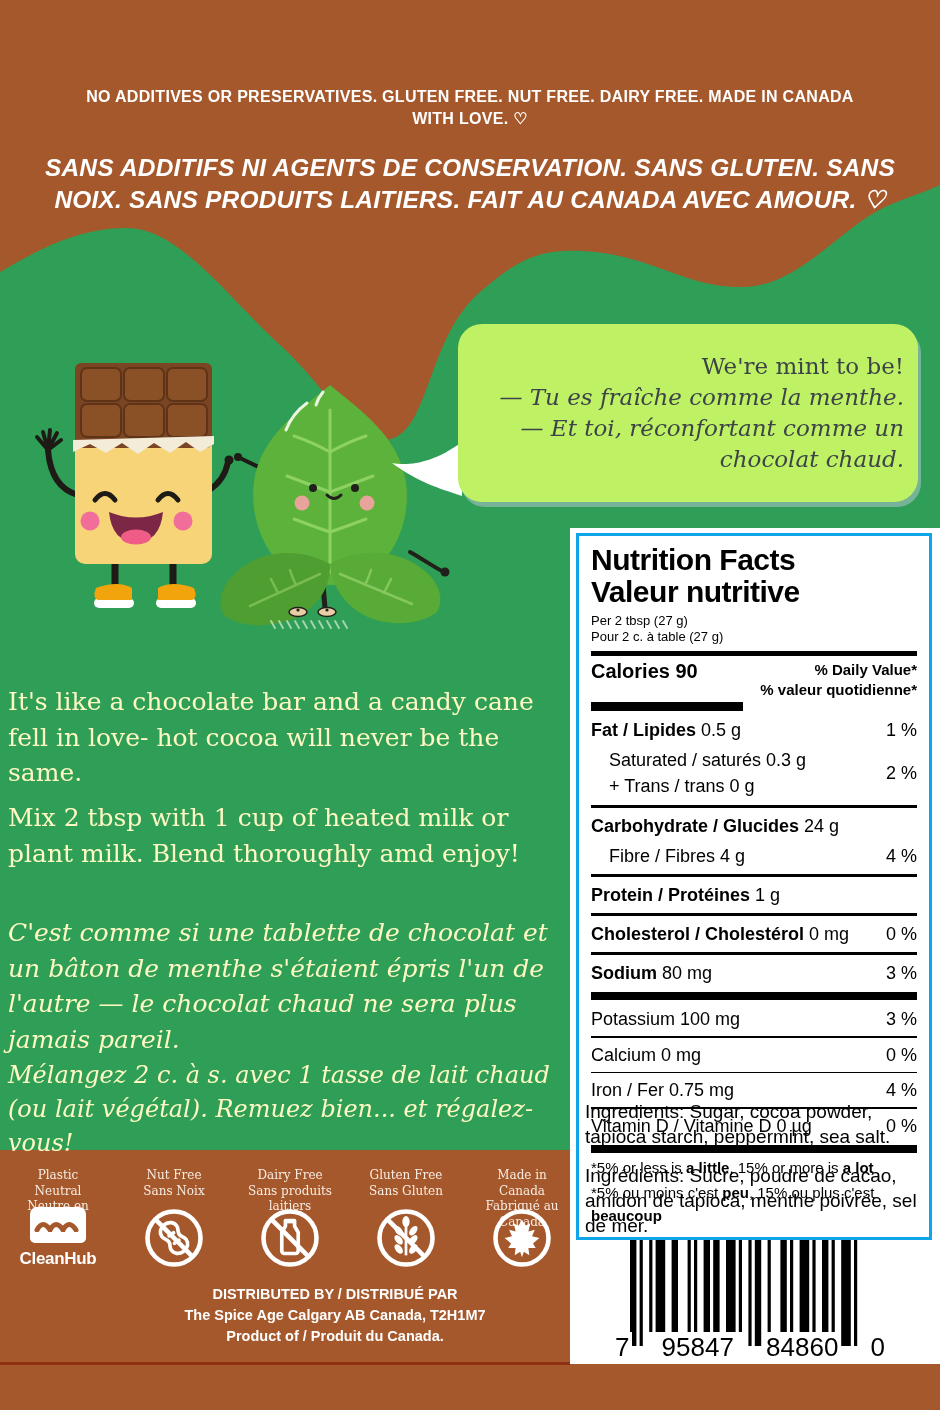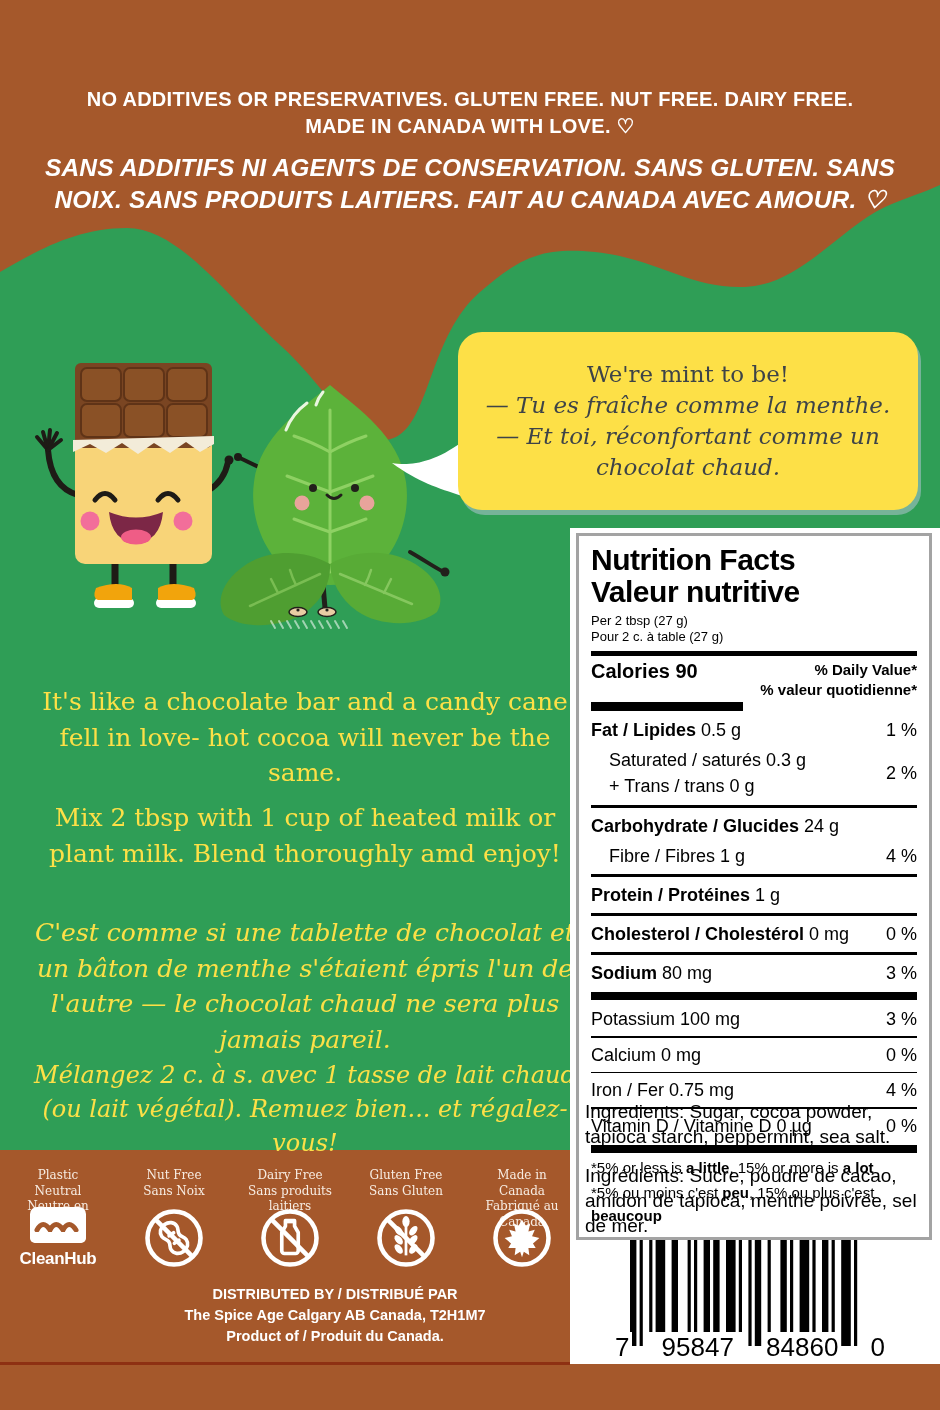--- a/index.html
+++ b/index.html
@@ -1,41 +1,41 @@
 <!DOCTYPE html>
 <html><head>
 <meta charset="utf-8">
 <style>
   html,body{margin:0;padding:0;background:#555;}
   #package{position:relative;width:940px;height:1410px;margin:0 auto;background:#a5582b;overflow:hidden;
            font-family:"Liberation Sans",sans-serif;}
   .abs{position:absolute;}
   
   .hdr{color:#fff;text-align:center;font-weight:bold;}
-  .hdr-en{left:75px;top:86px;width:790px;font-size:20px;line-height:1.35;letter-spacing:.3px;}
+  .hdr-en{left:75px;top:86px;width:790px;font-size:16px;line-height:1.35;letter-spacing:.3px;}
   .hdr-fr{left:30px;top:152px;width:880px;font-size:24.5px;line-height:1.3;font-style:italic;letter-spacing:.2px;}
   
   .green-field{left:0;top:150px;width:940px;height:1000px;background:#2f9e56;}
   .wave{left:0;top:0;width:940px;height:460px;}
   
-  .bubble{left:458px;top:332px;width:460px;height:178px;background:#fde047;border-radius:24px;
+  .bubble{left:458px;top:324px;width:460px;height:178px;background:#bef264;border-radius:24px;
           box-shadow:3px 5px 0 rgba(176,196,210,.55);color:#3d4348;
-          font-family:"DejaVu Serif",serif;font-size:23px;line-height:1.35;text-align:center;
+          font-family:"DejaVu Serif",serif;font-size:23px;line-height:1.35;text-align:right;
           display:flex;flex-direction:column;justify-content:center;padding:6px 14px;box-sizing:border-box;}
   .bubble .it{font-style:italic;}
   .bubble-tail{left:390px;top:440px;width:74px;height:60px;}
   
-  .gcopy{color:#fde047;text-align:center;font-family:"DejaVu Serif",serif;margin-left:21px;}
+  .gcopy{color:#fef9c3;font-family:"DejaVu Serif",serif;}
   .g-en1{left:8px;top:684px;width:552px;font-size:25px;line-height:1.42;}
   .g-en2{left:8px;top:800px;width:552px;font-size:25px;line-height:1.42;}
   .g-fr1{left:8px;top:915px;width:552px;font-size:25px;line-height:1.42;font-style:italic;}
   .g-fr2{left:8px;top:1058px;width:552px;font-size:24px;line-height:1.42;font-style:italic;}
   
   .white-panel{left:570px;top:528px;width:370px;height:836px;background:#fff;}
-  .nfb{left:576px;top:533px;width:356px;border:3px solid #a3a3a3;background:#fff;box-sizing:border-box;
+  .nfb{left:576px;top:533px;width:356px;border:3px solid #0ea5e9;background:#fff;box-sizing:border-box;
        padding:8px 12px 10px 12px;color:#000;}
   .nfb .title{font-size:30px;font-weight:bold;line-height:1.08;letter-spacing:-.5px;}
   .nfb .serving{font-size:13px;line-height:1.25;margin-top:4px;}
   .rule-serving{height:5px;background:#000;margin:6px 0 4px 0;}
   .cal-row{display:flex;justify-content:space-between;align-items:flex-start;margin-top:2px;}
   .cal-label{font-size:20px;font-weight:bold;text-align:right;}
   .dv-head{font-size:15px;font-weight:bold;text-align:right;line-height:1.3;}
   .cal-bar{width:152px;height:9px;background:#000;margin:3px 0 4px 0;}
   .nrow{display:flex;justify-content:space-between;align-items:center;font-size:18px;line-height:1.45;padding:2px 0;}
   .nrow .lft{flex:1;}
@@ -222,21 +222,21 @@
             <div>+ Trans / trans 0 g</div>
           </div>
           <div>2 %</div>
         </div>
         <div class="sep-med"></div>
         <div class="nrow">
           <div class="lft"><b>Carbohydrate / Glucides</b> 24 g</div>
           <div></div>
         </div>
         <div class="nrow ind">
-          <div class="lft">Fibre / Fibres 1 g</div>
+          <div class="lft">Fibre / Fibres 4 g</div>
           <div>4 %</div>
         </div>
         <div class="sep-med"></div>
         <div class="nrow">
           <div class="lft"><b>Protein / Protéines</b> 1 g</div>
           <div></div>
         </div>
         <div class="sep-med"></div>
         <div class="nrow">
           <div class="lft"><b>Cholesterol / Cholestérol</b> 0 mg</div>

